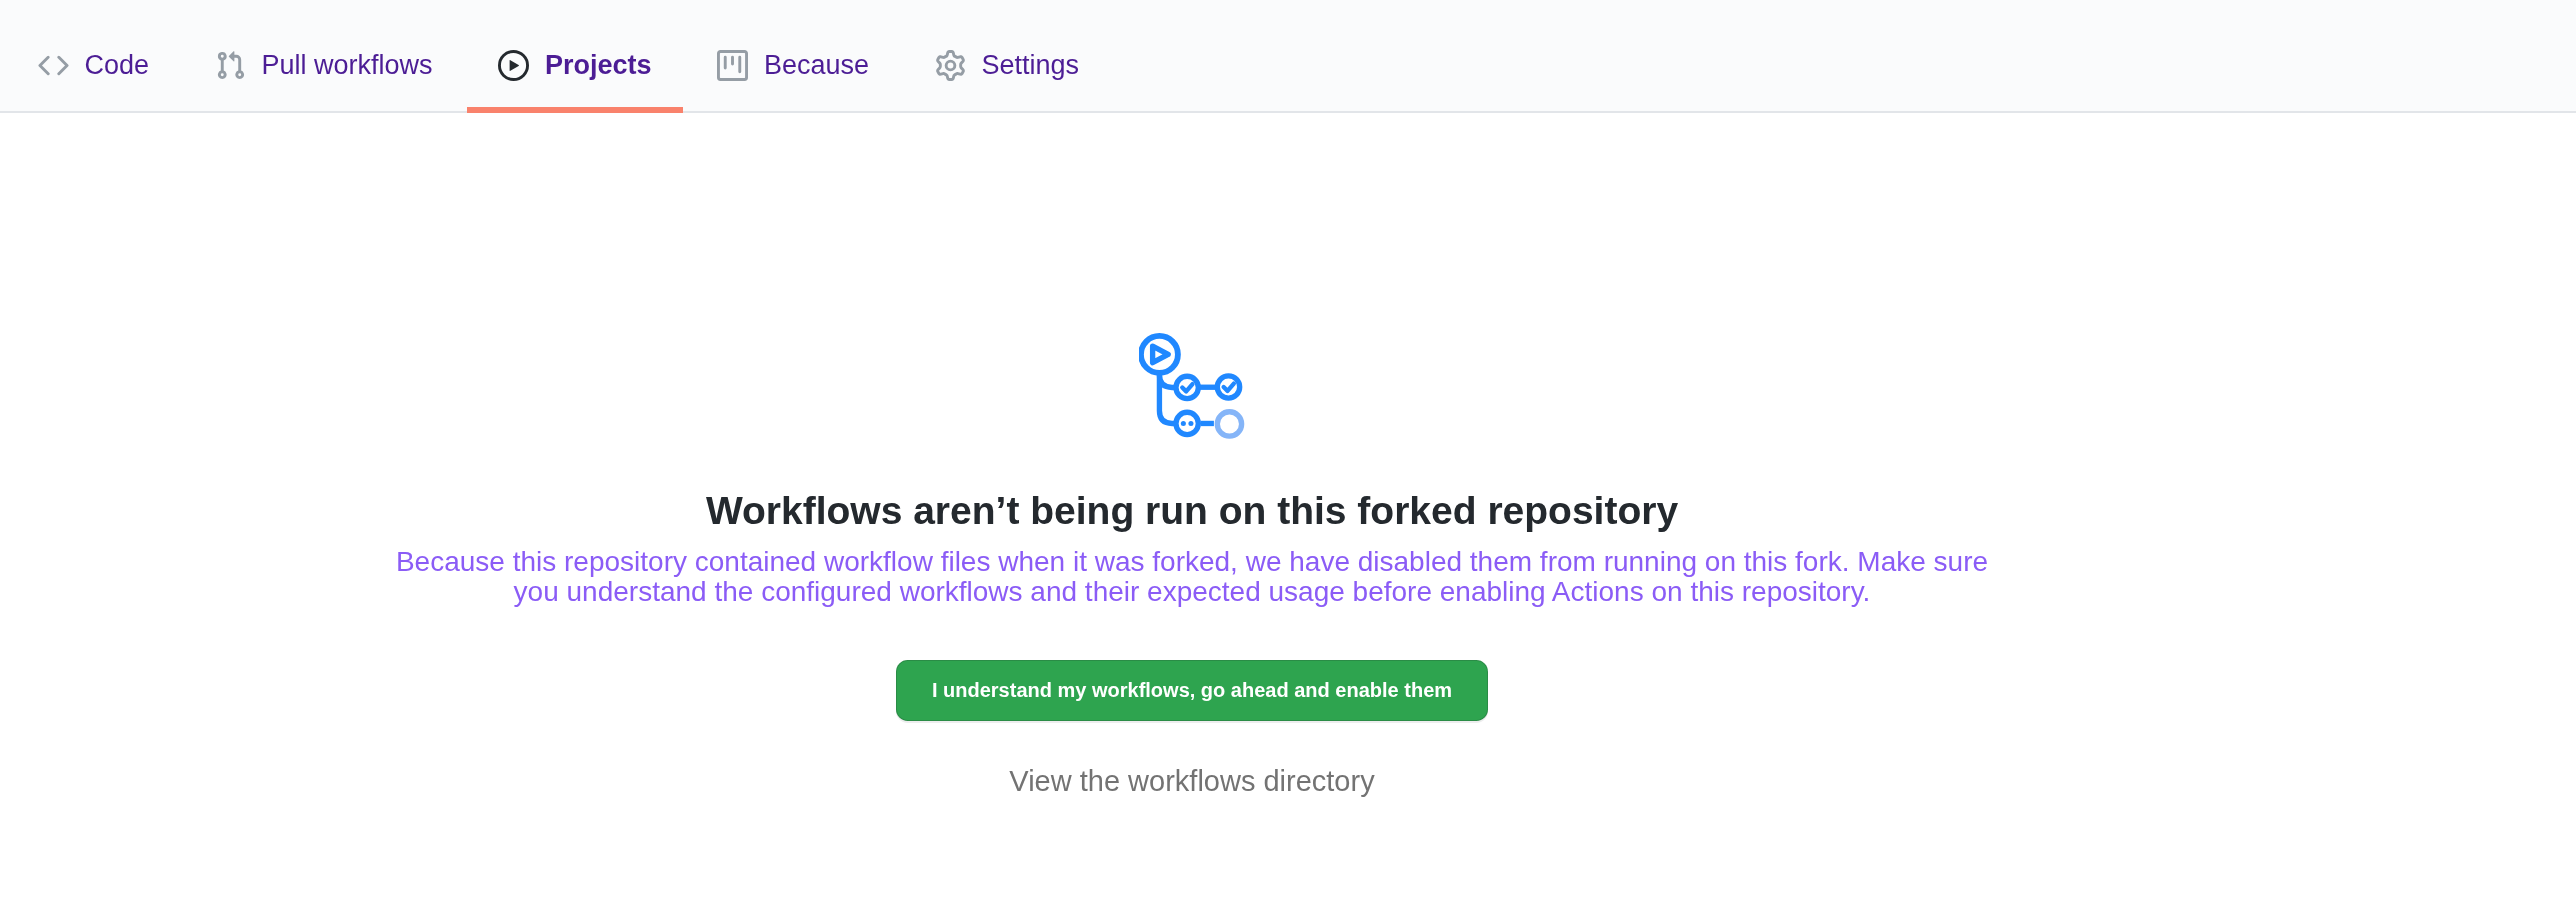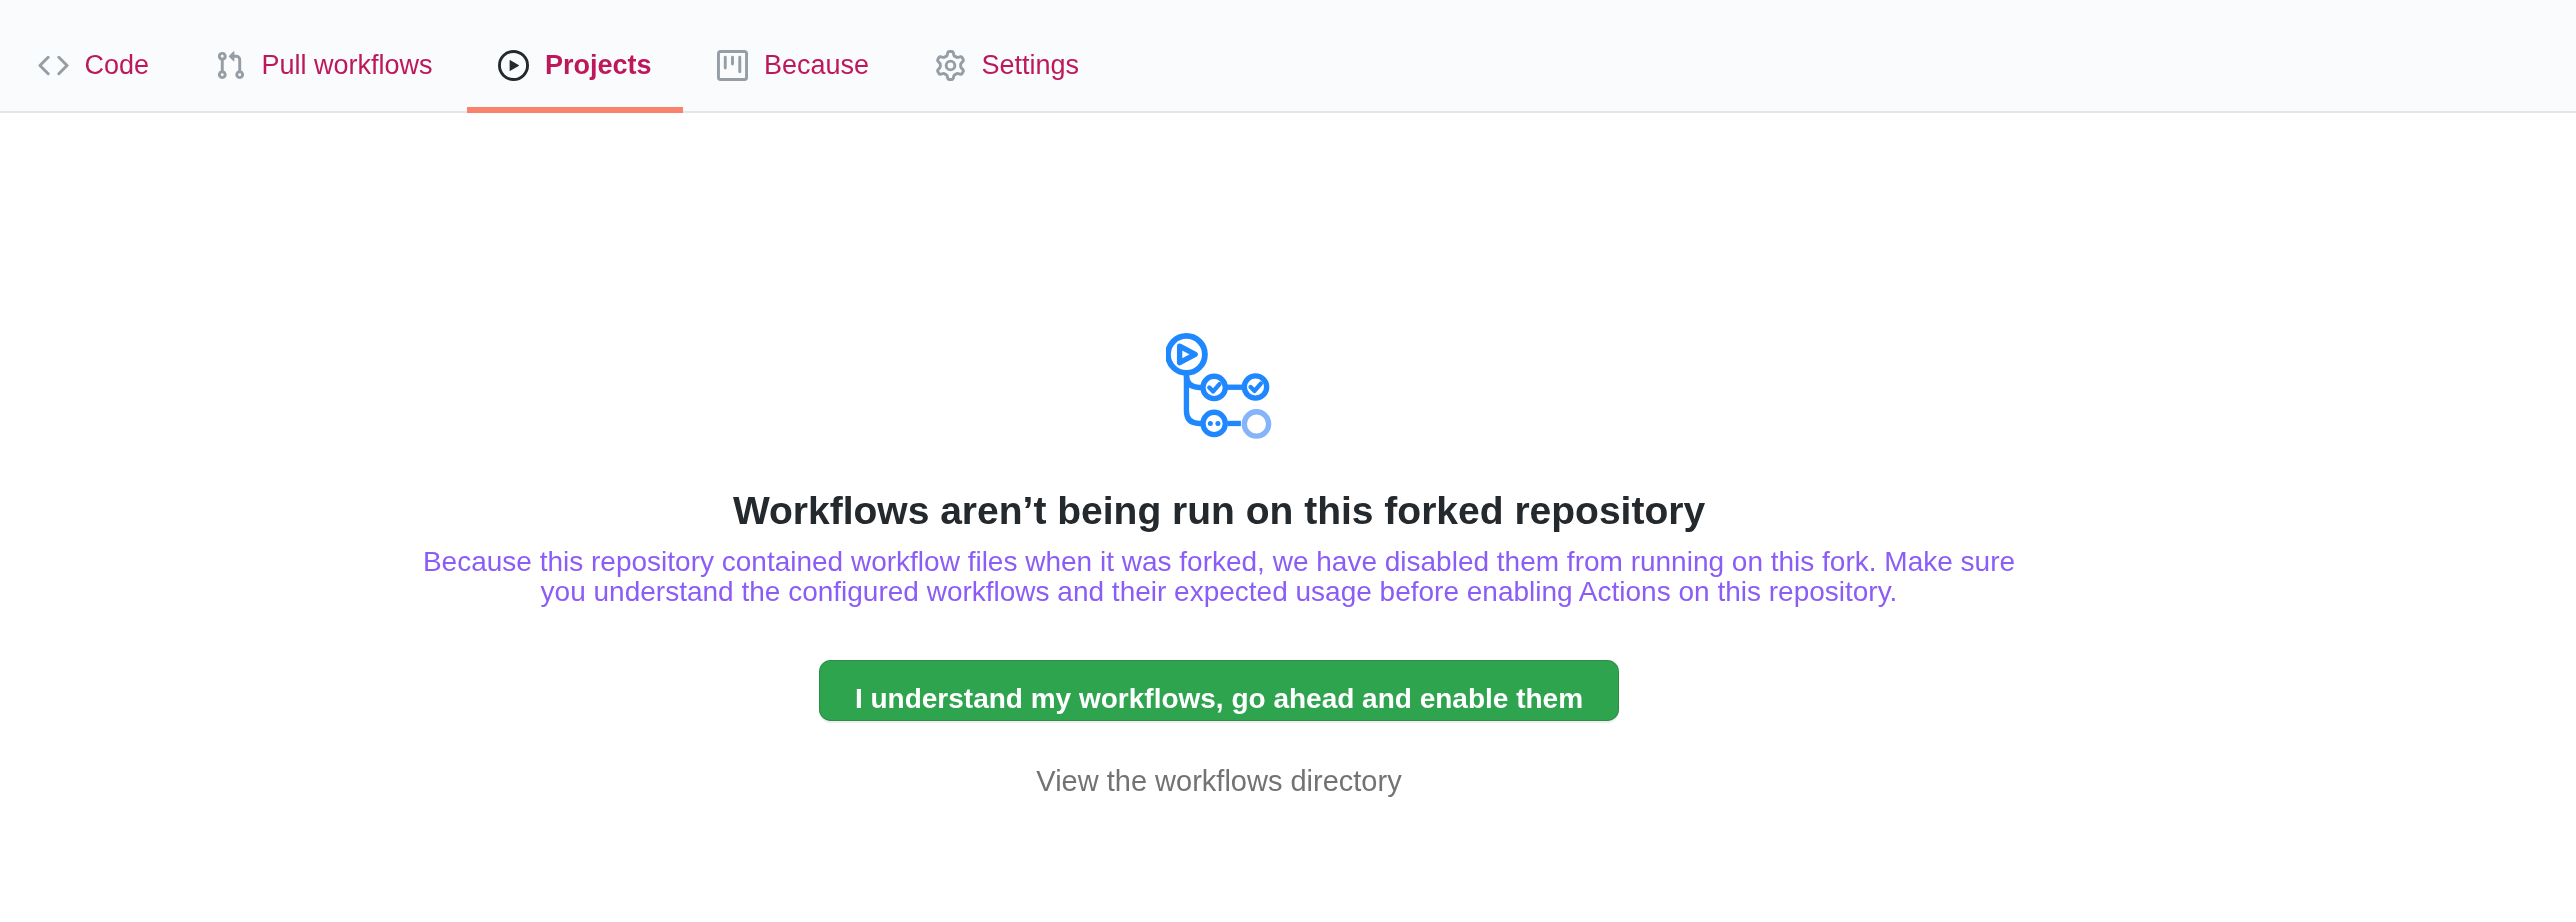--- a/index.html
+++ b/index.html
@@ -25,21 +25,21 @@
     padding: 19.5px 0 0 6.8px;
   }
   .tab {
     position: relative;
     display: flex;
     align-items: center;
     padding: 0 31px;
     margin-right: 3.9px;
     font-size: 27px;
     line-height: 1;
-    color: #be185d;
+    color: #4c1d95;
     text-decoration: none;
     cursor: pointer;
     white-space: nowrap;
     text-align: right;
   }
   .tab .octicon { display: flex; margin-right: 15.6px; }
   .tab .octicon svg { width: 31px; height: 31px; fill: #959da5; display: block; }
   .tab.active { font-weight: 700; }
   .tab.active .octicon svg { fill: #24292e; }
   .tab.active::after {
@@ -51,21 +51,20 @@
     height: 5.9px;
     background: #f9826c;
   }
 
   
   .content { background: #ffffff; }
   .blankslate {
     width: 2384px;
     padding-top: 217px;
     text-align: center;
-    margin-left: 27px;
   }
   .workflow-art { line-height: 0; }
   .workflow-art svg { display: inline-block; }
 
   .bs-heading {
     margin: 43px 0 0 0;
     font-size: 39px;
     line-height: 49px;
     font-weight: 600;
     color: #24292e;
@@ -76,23 +75,23 @@
     font-size: 28px;
     line-height: 30px;
     color: #8b5cf6;
   }
   .btn-primary {
     margin-top: 53px;
     display: inline-block;
     background: #2ea44f;
     color: #ffffff;
     font-family: inherit;
-    font-size: 28px;
+    font-size: 20px;
     font-weight: 600;
-    padding: 8px 35px;
+    padding: 0 35px;
     height: 61px;
     line-height: 59px;
     border: 1px solid rgba(27, 31, 35, 0.18);
     border-radius: 11.7px;
     box-shadow: 0 2px 0 rgba(27, 31, 35, 0.08);
     cursor: pointer;
   }
   .link-row { margin-top: 43px; }
   .workflows-link {
     display: inline-block;

